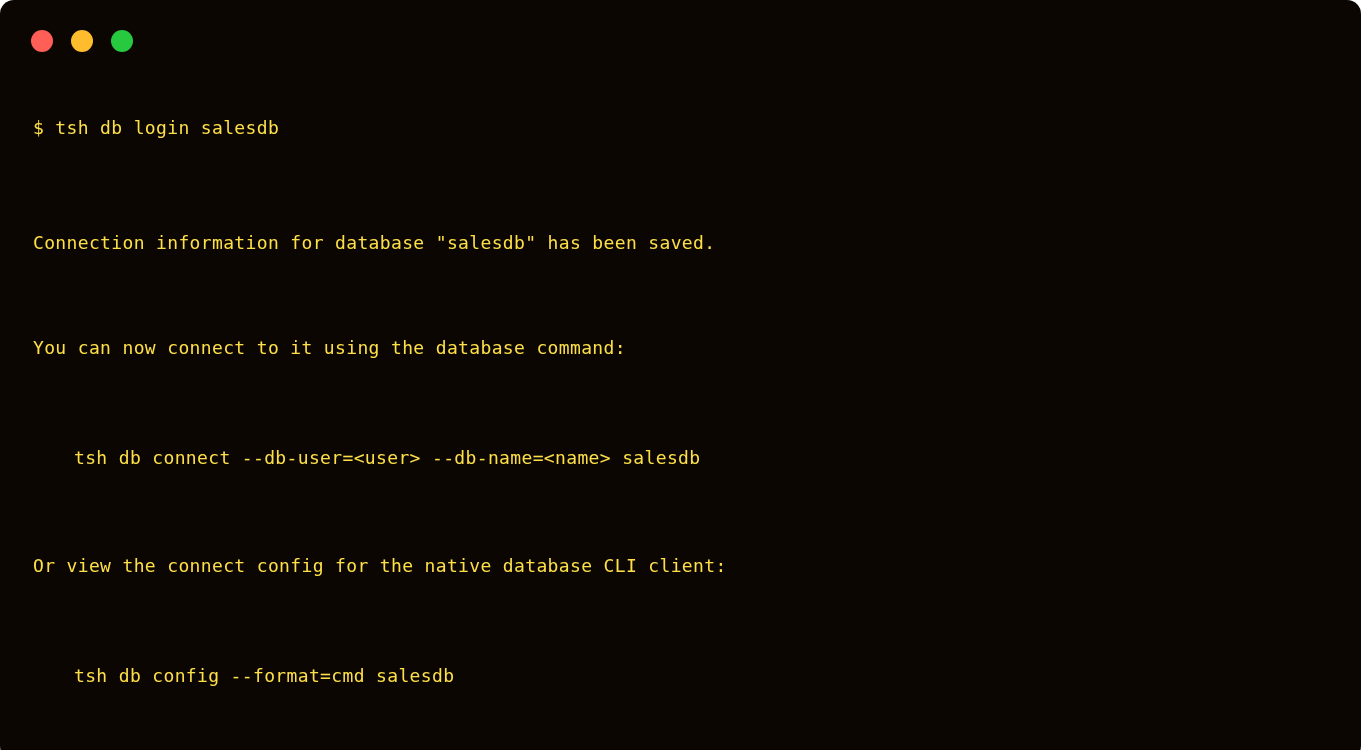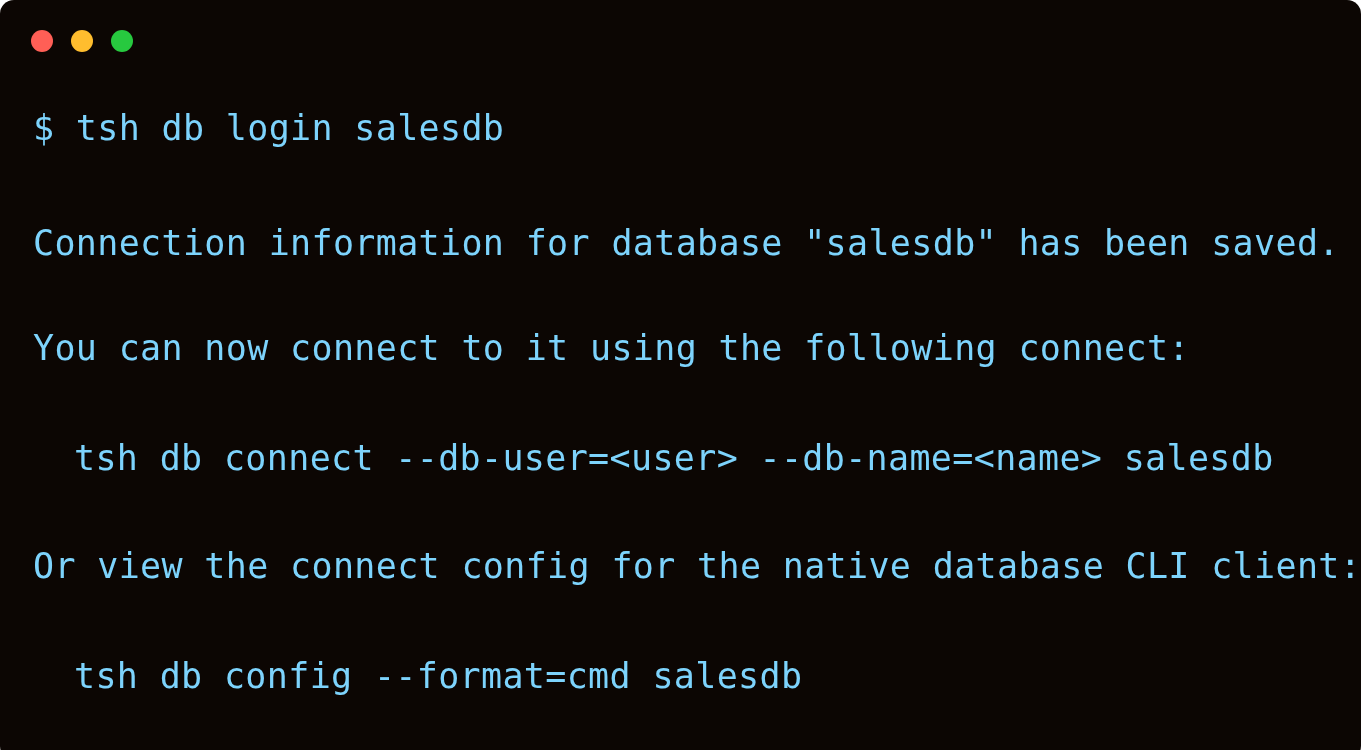--- a/index.html
+++ b/index.html
@@ -54,22 +54,22 @@
     top: 82px;
     right: 0;
     bottom: 0;
     padding: 0;
   }
 
   .term-line {
     position: absolute;
     left: 33px;
     white-space: pre;
-    color: #7dd3fc;
-    font-size: 35px;
+    color: #fde047;
+    font-size: 18px;
     line-height: 34px;
     letter-spacing: 0.35px;
     font-family: "DejaVu Sans Mono", "Liberation Mono", monospace;
   }
 
   .term-line.indent {
     left: 74px;
   }
 
   .term-line.l0 { top: 29px; }
@@ -88,19 +88,19 @@
     <div class="traffic-lights">
       <span class="light" style="background:#FF5F56;"></span>
       <span class="light" style="background:#FFBD2E;"></span>
       <span class="light" style="background:#27C93F;"></span>
     </div>
   </div>
 
   <div id="terminal-body">
     <div class="term-line l0">$ tsh db login salesdb</div>
     <div class="term-line l1">Connection information for database "salesdb" has been saved.</div>
-    <div class="term-line l2">You can now connect to it using the following connect:</div>
+    <div class="term-line l2">You can now connect to it using the database command:</div>
     <div class="term-line l3 indent">tsh db connect --db-user=&lt;user&gt; --db-name=&lt;name&gt; salesdb</div>
     <div class="term-line l4">Or view the connect config for the native database CLI client:</div>
     <div class="term-line l5 indent">tsh db config --format=cmd salesdb</div>
   </div>
 
 </div>
 
 </body></html>

